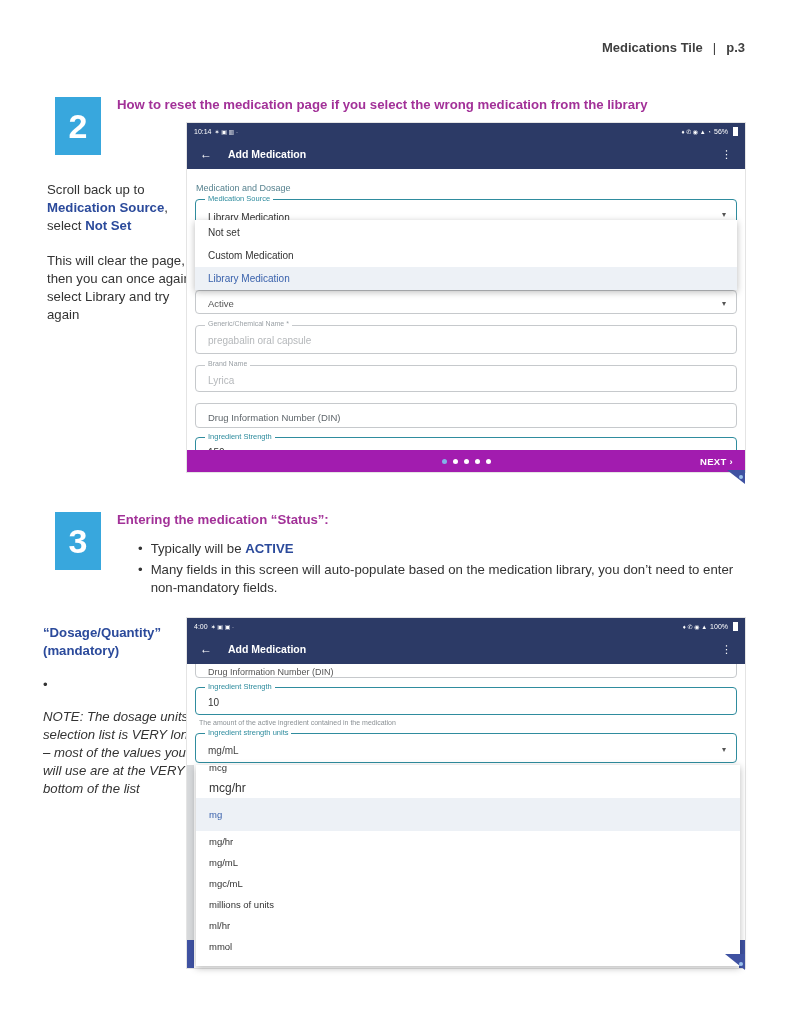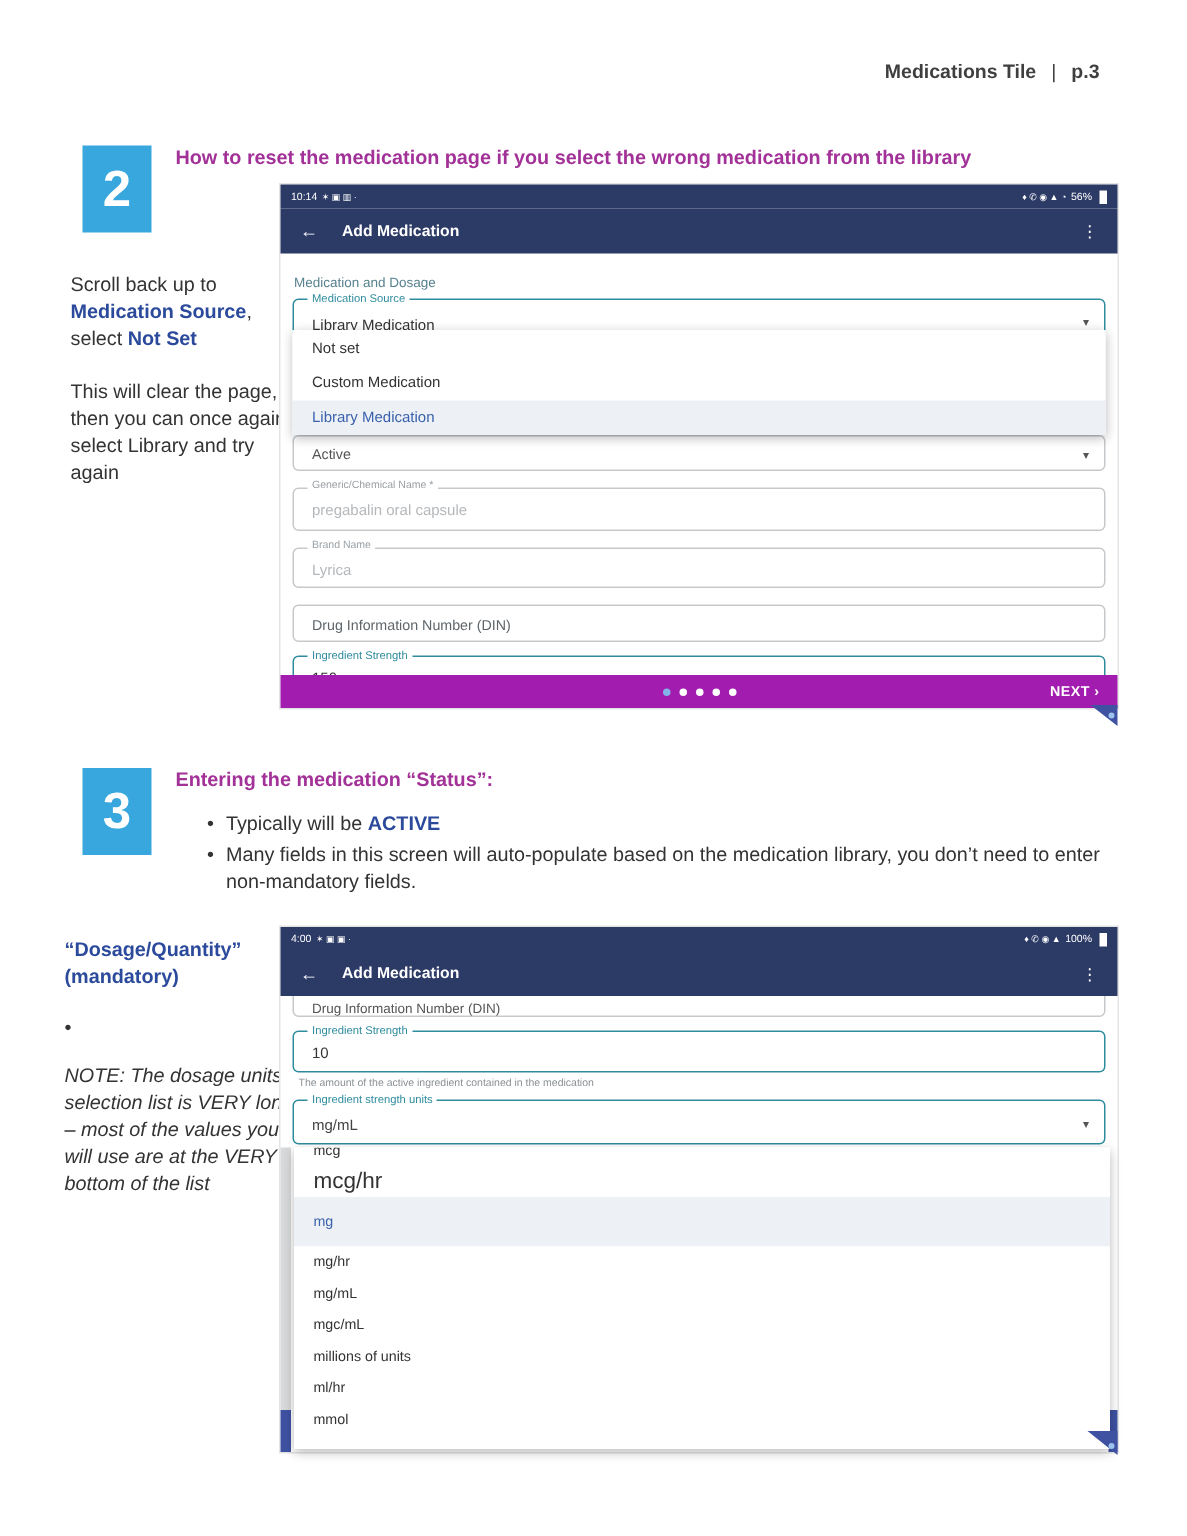--- a/index.html
+++ b/index.html
@@ -3,21 +3,21 @@
 <meta charset="utf-8">
 <style>
   * { margin:0; padding:0; box-sizing:border-box; }
   html,body { background:#fff; }
   .page {
     position:relative; width:791px; height:1024px; background:#fff;
     font-family:"Liberation Sans", sans-serif; color:#333; overflow:hidden;
   }
 
   
-  .doc-header { position:absolute; top:40px; right:58px; font-size:13px; font-weight:700; color:#3f3f3f; }
+  .doc-header { position:absolute; top:40px; right:46px; font-size:13px; font-weight:700; color:#3f3f3f; }
   .doc-header .sep { margin:0 10px; color:#3f3f3f; font-weight:400; }
 
   
   .numsq { position:absolute; width:46px; height:58px; background:#38a7dd; color:#fff;
     display:flex; align-items:center; justify-content:center; font-size:34px; font-weight:700; }
 
   .sec-heading { position:absolute; font-size:13.2px; font-weight:700; color:#a23198; }
 
   .side-text { position:absolute; font-size:13.2px; line-height:18px; color:#333; }
   .blue-bold { color:#2b4a9b; font-weight:700; }
@@ -216,21 +216,21 @@
     </div>
 
     <div class="strip" style="left:0; top:147px; width:7px; height:175px; background:#d7d9db;"></div>
     <div class="strip" style="left:0; top:322px; width:7px; height:28px; background:#3f52a2;"></div>
     <div class="strip" style="right:0; top:322px; width:6px; height:28px; background:#3f52a2;"></div>
 
     <div class="dd-panel" style="left:9px; right:5px; top:147px; height:201px;">
       <div class="dd-item" style="height:12px; overflow:hidden; font-size:9.5px;">
           <span style="margin-top:-8px;">mcg</span>
         </div>
-      <div class="dd-item" style="height:21px; font-size:15px;">mcg/hr</div>
+      <div class="dd-item" style="height:21px; font-size:12px;">mcg/hr</div>
       <div class="dd-item sel" style="height:33px; font-size:9.5px;">mg</div>
       <div class="dd-item" style="height:21px; font-size:9.5px;">mg/hr</div>
       <div class="dd-item" style="height:21px; font-size:9.5px;">mg/mL</div>
       <div class="dd-item" style="height:21px; font-size:9.5px;">mgc/mL</div>
       <div class="dd-item" style="height:21px; font-size:9.5px;">millions of units</div>
       <div class="dd-item" style="height:21px; font-size:9.5px;">ml/hr</div>
       <div class="dd-item" style="height:21px; font-size:9.5px;">mmol</div>
     </div>
 
     <div class="curl" style="right:0; top:336px; border-left-width:20px; border-top-width:16px; z-index:4;"></div>

